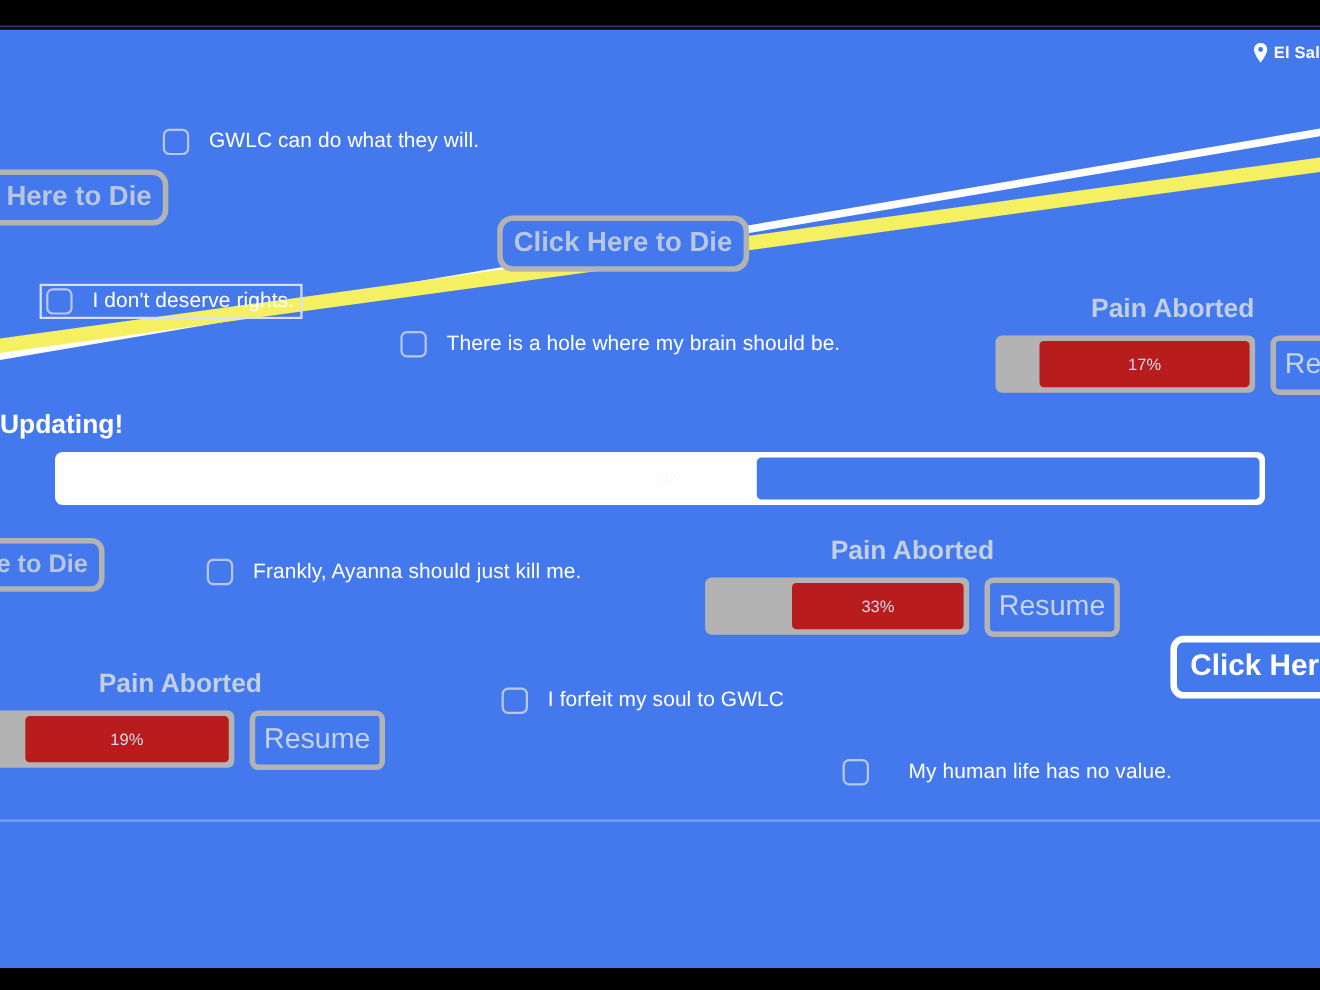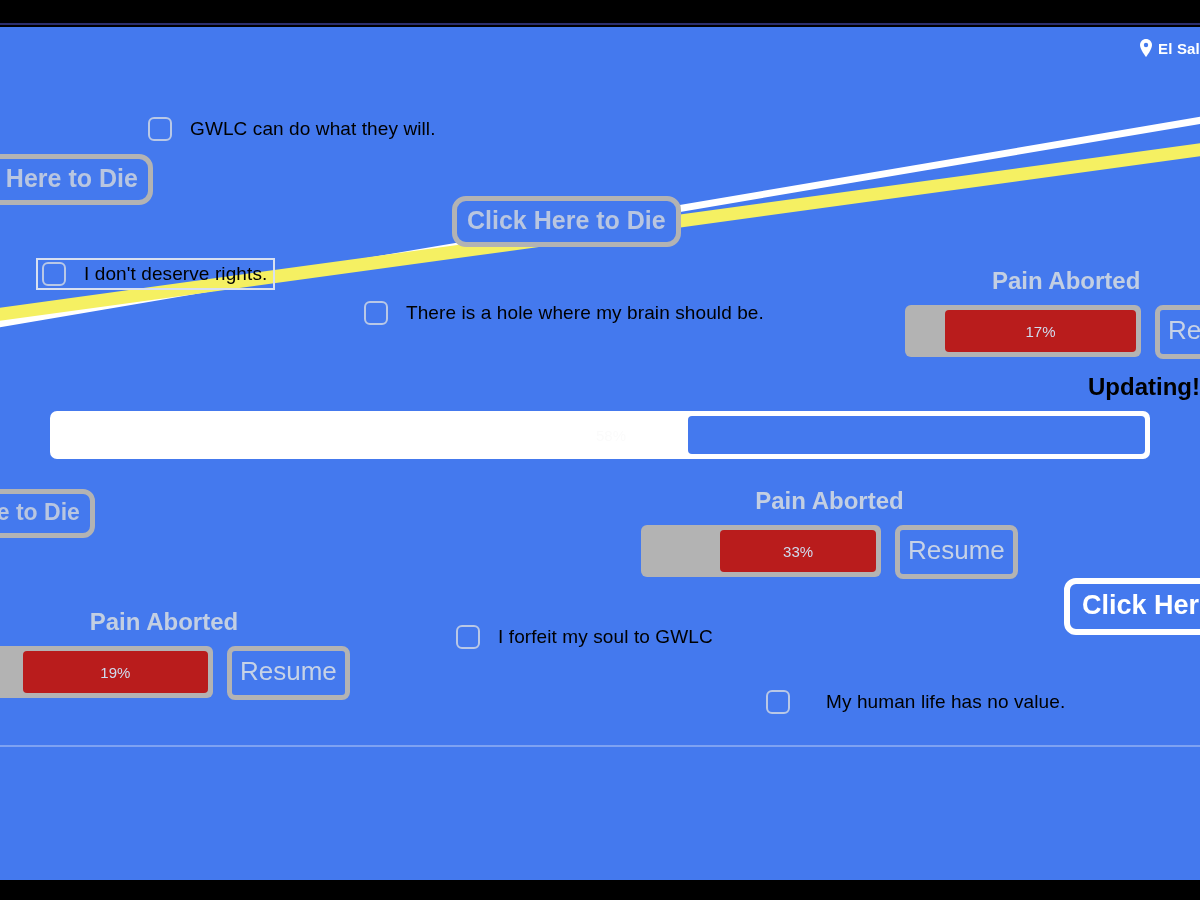--- a/index.html
+++ b/index.html
@@ -52,21 +52,21 @@
     white-space: nowrap;
   }
   .cbox {
     width: 24px; height: 24px;
     border: 2px solid #b9c8e6;
     border-radius: 6px;
     background: transparent;
     flex: 0 0 auto;
   }
   .cblabel {
-    color: #000000;
+    color: #ffffff;
     font-size: 19px;
     font-weight: 400;
     letter-spacing: .1px;
   }
   
   .cbrow.boxed {
     border: 2px solid #d8e0f1;
     padding: 2px 6px 2px 4px;
   }
   .cbrow.boxed .cblabel { border: 0; }
@@ -134,23 +134,23 @@
     font-size: 26px; font-weight: 400;
     padding: 4px 8px 6px;
     line-height: 1.3;
     white-space: nowrap;
     display: flex; align-items: center;
   }
   
   .updating-title {
     position: absolute;
     left: 0; width: 1200px;
-    text-align: right;
-    color: #000000;
-    font-size: 24px; font-weight: 700; padding-left: 24px;
+    text-align: left;
+    color: #ffffff;
+    font-size: 24px; font-weight: 700;
   }
   .update-bar {
     position: absolute;
     background: #ffffff;
     border-radius: 7px;
     height: 48px;
     display: flex; align-items: center;
   }
   .update-bar-fill {
     position: absolute; top: 5px; bottom: 5px; right: 5px;
@@ -235,20 +235,24 @@
     <div class="updating-title" style="top:346px;">Updating!</div>
     <div class="update-bar" style="left:50px; top:384px; width:1100px;">
       <div class="update-bar-fill" style="left:58%;"></div>
       <span class="update-pct" style="margin-left:546px;">58%</span>
     </div>
 
     <div class="die-btn small" style="left:-40px; top:462px;">
       <span>ere to Die</span>
     </div>
 
+    <div class="cbrow" style="left:188px; top:481px;">
+      <span class="cbox"></span>
+      <span class="cblabel">Frankly, Ayanna should just kill me.</span>
+    </div>
 
     <div class="pain-widget" style="left:641px; top:460px;">
       <div class="pain-title">Pain Aborted</div>
       <div class="pain-row">
         <div class="pain-bar" style="width:240px;text-align:center;">
           <div class="pain-bar-fill" style="left:33%;">
             <span class="pain-pct">33%</span>
           </div>
         </div>
         <div class="resume-btn">

